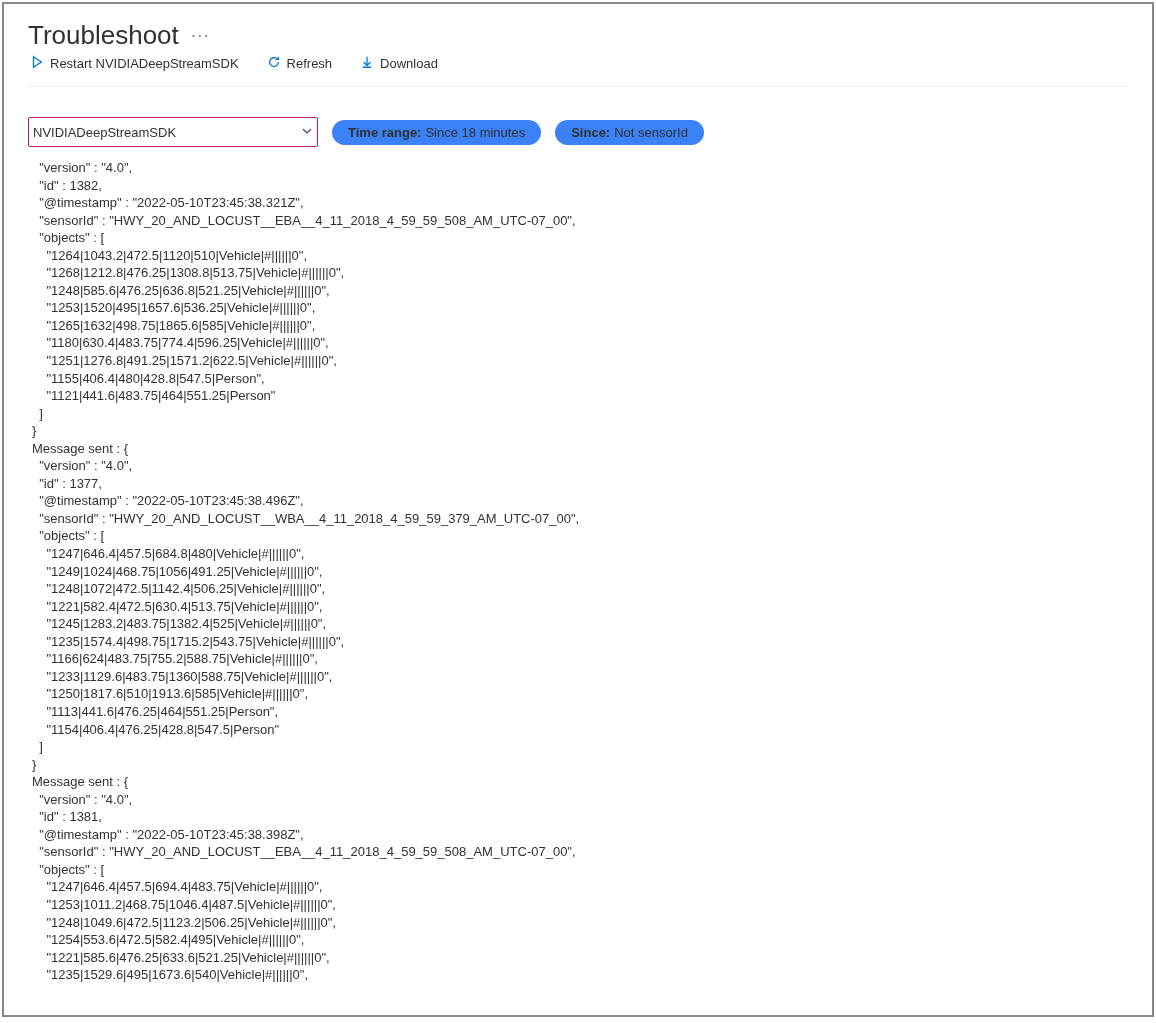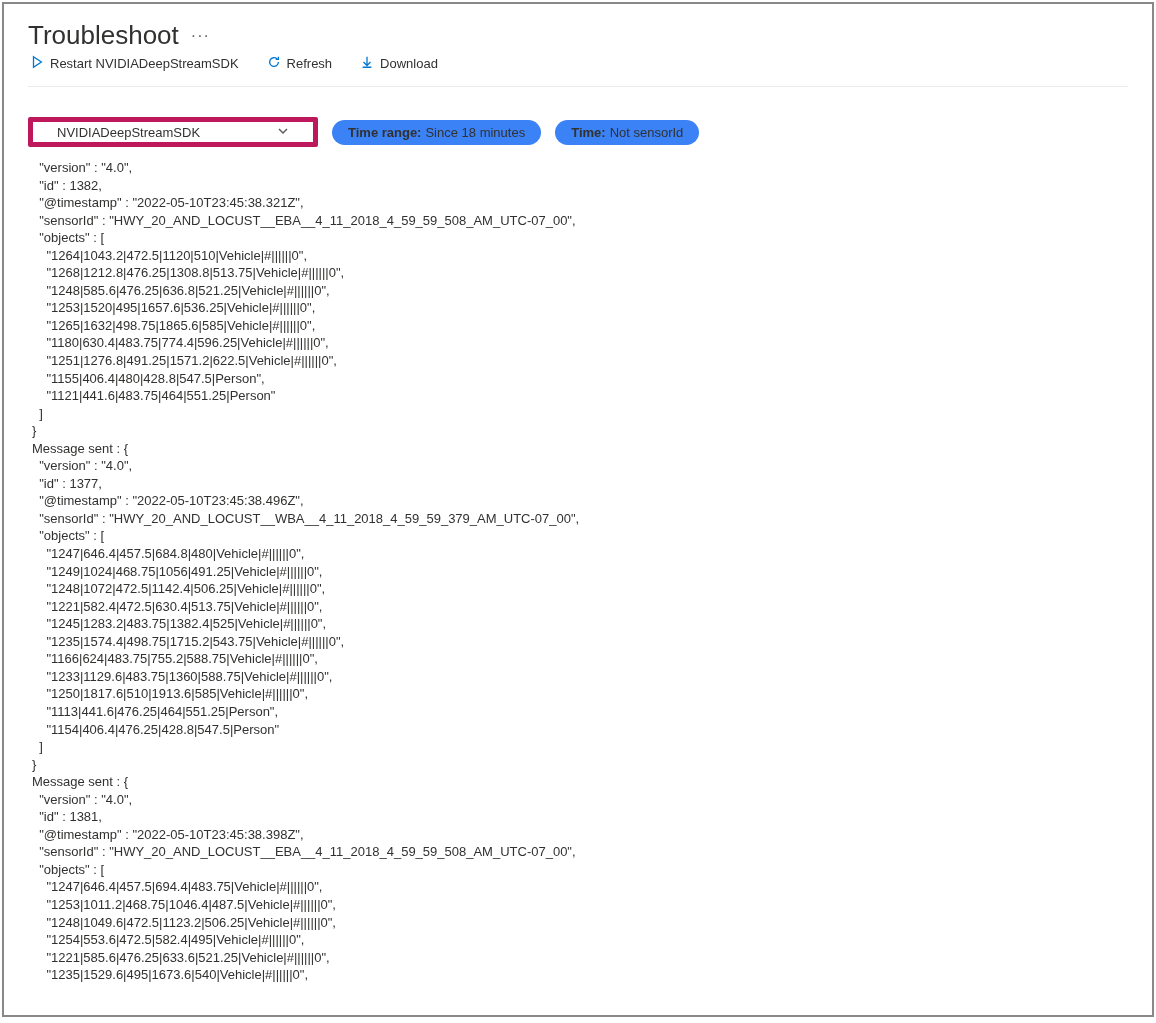--- a/index.html
+++ b/index.html
@@ -71,23 +71,23 @@
       align-items: center;
       gap: 14px;
       margin-bottom: 12px;
     }
     .module-select {
       display: flex;
       align-items: center;
       justify-content: space-between;
       width: 290px;
       height: 30px;
-      border: 5px solid #be185d;
+      border: 1px solid #be185d;
       border-radius: 2px;
-      padding: 0 24px;
+      padding: 0 4px;
       background: #fff;
       cursor: pointer;
       font-size: 13px;
     }
     .module-select svg { width: 12px; height: 12px; color: #605e5c; }
     .pill {
       display: inline-flex;
       align-items: center;
       background: #3b82f6;
       border-radius: 14px;
@@ -152,21 +152,21 @@
         <svg viewBox="0 0 12 12" fill="none" stroke="currentColor" stroke-width="1.5">
             <path d="M2 4l4 4 4-4"></path>
           </svg>
       </span>
     </div>
     <div class="pill">
       <span class="label">Time range:</span>
       <span class="value">Since 18 minutes</span>
     </div>
     <div class="pill">
-      <span class="label">Time:</span>
+      <span class="label">Since:</span>
       <span class="value">Not sensorId</span>
     </div>
   </div>
 
   <div class="log-output" id="log-output">  "version" : "4.0",
   "id" : 1382,
   "@timestamp" : "2022-05-10T23:45:38.321Z",
   "sensorId" : "HWY_20_AND_LOCUST__EBA__4_11_2018_4_59_59_508_AM_UTC-07_00",
   "objects" : [
     "1264|1043.2|472.5|1120|510|Vehicle|#||||||0",

